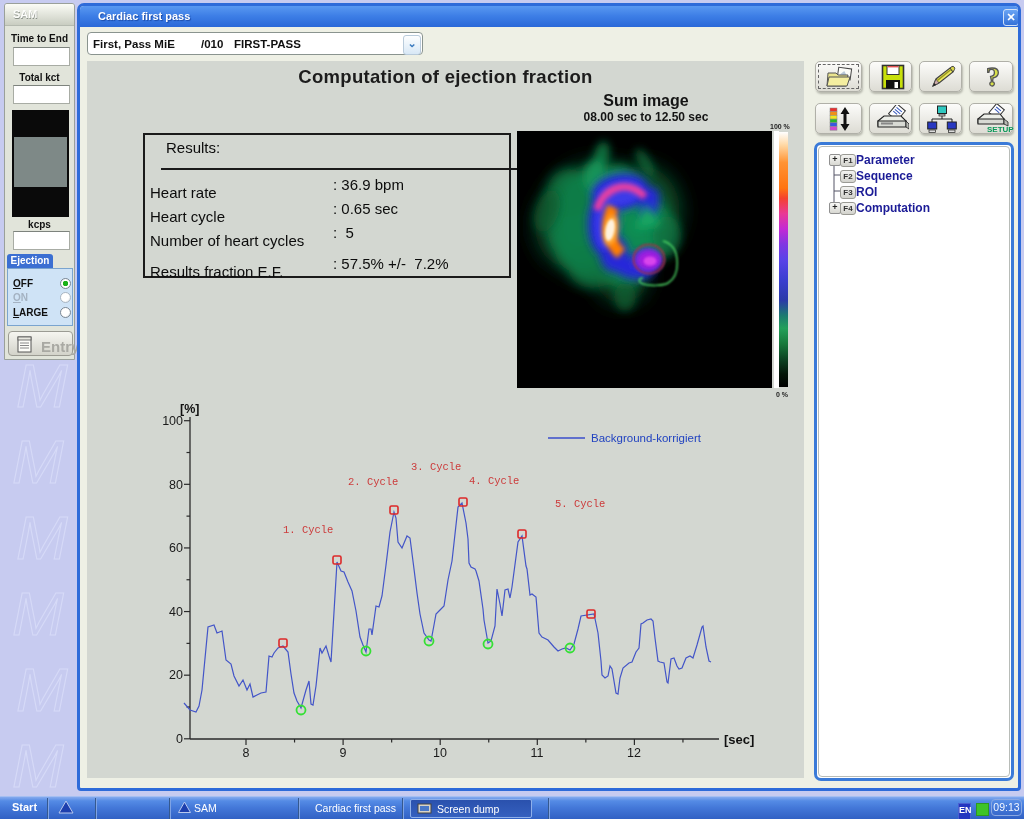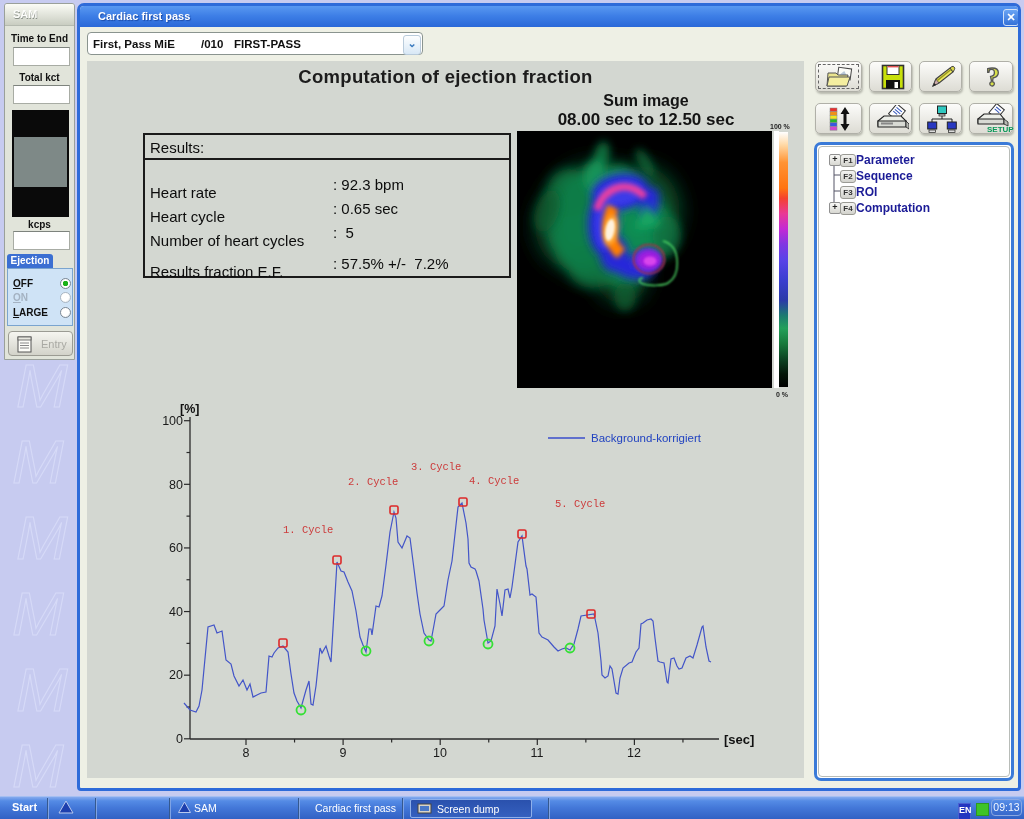--- a/index.html
+++ b/index.html
@@ -11,40 +11,40 @@
   #samhead span{position:absolute;left:8px;top:4px;font-size:11px;font-weight:bold;color:#fdfdfb;text-shadow:0.5px 0.5px 0 #8a9088;}
   .slabel{width:69px;text-align:center;font-size:10px;font-weight:bold;color:#111;}
   .sinput{left:8px;width:55px;height:17px;background:#fff;border:1px solid #a8aca4;border-top-color:#7d837d;}
   #blackbox{left:7px;top:106px;width:57px;height:107px;background:#0a0a0a;}
   #graybox{left:2px;top:27px;width:53px;height:50px;background:#7e8987;}
   #disptab{left:2px;top:250px;width:46px;height:14px;background:#3b6fd2;border-radius:3px 3px 0 0;color:#fff;font-size:10px;font-weight:bold;text-align:center;line-height:14px;}
   #dispbox{left:2px;top:264px;width:66px;height:58px;background:#cfe3f6;border:1px solid #7aa4cf;box-sizing:border-box;}
   .drow{left:5px;width:58px;height:13px;font-size:10px;font-weight:bold;color:#101010;}
   .radio{position:absolute;right:0;top:0;width:11px;height:11px;border-radius:50%;background:radial-gradient(circle at 35% 35%,#ffffff 55%,#d6dde2);border:1px solid #7b8794;box-sizing:border-box;}
   #entrybtn{left:3px;top:327px;width:65px;height:25px;background:linear-gradient(#f5f5f0,#d3d3ca);border:1px solid #9b9b93;border-radius:4px;box-sizing:border-box;}
-  #entrybtn span{position:absolute;left:32px;top:6px;font-size:11px;font-weight:normal;color:#a9a9a3;}
+  #entrybtn span{position:absolute;left:32px;top:6px;font-size:15px;font-weight:bold;color:#a9a9a3;}
   
   #win{left:77px;top:3px;width:944px;height:788px;background:#eef0e5;border:3px solid #2e6bd9;border-radius:7px 7px 4px 4px;box-sizing:border-box;overflow:hidden;}
   #titlebar{left:-1px;top:-1px;width:940px;height:22px;background:linear-gradient(#5c9bf2 0%,#3d7ee6 50%,#2a68d8 100%);}
   #titlebar span{position:absolute;left:19px;top:5px;font-size:11px;font-weight:bold;color:#fff;text-shadow:1px 1px 1px #1a4aa8;}
   #closebtn{left:923px;top:3px;width:14px;height:15px;background:linear-gradient(#6aa4f4,#3572d8);border:1px solid #cfe0f8;border-radius:3px;color:#fff;font-size:11px;line-height:14px;text-align:center;font-weight:bold;}
   #combo{left:7px;top:26px;width:336px;height:23px;background:#fff;border:1px solid #8a948f;border-radius:4px;box-sizing:border-box;}
   #combo .t{position:absolute;top:5px;font-size:11.5px;font-weight:bold;color:#101010;white-space:pre;}
   #combobtn{right:1px;top:2px;width:16px;height:18px;position:absolute;background:linear-gradient(#fdfeff,#d8e8f6);border:1px solid #b9cbdb;border-radius:3px;color:#3a7abf;font-size:11px;font-weight:bold;text-align:center;line-height:15px;}
   #content{left:7px;top:55px;width:717px;height:717px;background:#d3d7d1;}
   #pagetitle{left:0;top:5px;width:717px;text-align:center;font-size:18.5px;font-weight:bold;color:#1c1c1c;letter-spacing:0.3px;}
   
   #resbox{left:56px;top:72px;width:368px;height:145px;border:2px solid #1a1a1a;box-sizing:border-box;}
-  #resbox .hd{position:absolute;left:0;top:0;width:100%;height:25px;border-bottom:2px solid #1a1a1a;box-sizing:border-box;padding-left:32px;}
+  #resbox .hd{position:absolute;left:16px;top:0;width:100%;height:35px;border-bottom:2px solid #1a1a1a;box-sizing:border-box;padding-left:32px;}
   #resbox .hd span{position:absolute;left:5px;top:4px;font-size:15px;color:#0c0c0c;}
   .rrow{position:absolute;left:5px;font-size:15px;color:#0c0c0c;white-space:pre;margin-top:8px;}
   .rval{position:absolute;left:188px;font-size:15px;color:#0c0c0c;white-space:pre;}
   
   #sumcap1{left:409px;top:31px;width:300px;text-align:center;font-size:16px;font-weight:bold;color:#141414;}
-  #sumcap2{left:409px;top:49px;width:300px;text-align:center;font-size:17px;font-weight:bold;color:#141414;}
+  #sumcap2{left:409px;top:49px;width:300px;text-align:center;font-size:12px;font-weight:bold;color:#141414;}
   #scinti{left:430px;top:70px;width:255px;height:257px;background:#000;}
   #cbarwhite{left:687px;top:70px;width:5px;height:257px;background:#fff;}
   #cbar{left:692px;top:71px;width:9px;height:255px;background:linear-gradient(#ffffff 0%,#ffd9a6 5%,#ff9333 12%,#ff7411 22%,#f4422e 26%,#e93a95 32%,#c32ad4 38%,#8137e2 44%,#5a43e8 50%,#3a3ed0 58%,#2b3aa8 66%,#1d7a70 72%,#23a05a 77%,#17793b 83%,#0c4423 89%,#041508 95%,#000 100%);}
   .cbl{font-size:7px;color:#222;font-weight:bold;}
   
   .tbtn{width:45px;height:31px;background:linear-gradient(#fcfcfa,#dddcd4);border:1px solid #b0b0a8;border-radius:5px;box-sizing:border-box;box-shadow:1px 2px 2px rgba(120,120,110,0.45);}
   
   #tree{left:734px;top:136px;width:200px;height:639px;background:#fff;border:3px solid #3a7ad8;border-radius:7px;box-sizing:border-box;}
   #tree .inner{position:absolute;left:1px;top:1px;right:1px;bottom:1px;border:1px solid #b8bcb8;border-radius:4px;}
   .titem{position:absolute;left:39px;font-size:12px;font-weight:bold;color:#1b1b96;}
@@ -112,21 +112,21 @@
       <span class="t" style="left:146px">FIRST-PASS</span>
       <div id="combobtn">⌄</div>
     </div>
     <div id="content" class="abs">
       <div id="pagetitle" class="abs">Computation of ejection fraction</div>
       <div id="resbox" class="abs">
         <div class="hd">
           <span>Results:</span>
         </div>
         <div class="rrow" style="top:41px">Heart rate</div>
-        <div class="rval" style="top:41px">: 92.3 bpm</div>
+        <div class="rval" style="top:41px">: 36.9 bpm</div>
         <div class="rrow" style="top:65px">Heart cycle</div>
         <div class="rval" style="top:65px">: 0.65 sec</div>
         <div class="rrow" style="top:89px">Number of heart cycles</div>
         <div class="rval" style="top:89px">:  5</div>
         <div class="rrow" style="top:120px">Results fraction E.F.</div>
         <div class="rval" style="top:120px">: 57.5% +/-  7.2%</div>
       </div>
       <div id="sumcap1" class="abs">Sum image</div>
       <div id="sumcap2" class="abs">08.00 sec to 12.50 sec</div>
       <div id="scinti" class="abs">

